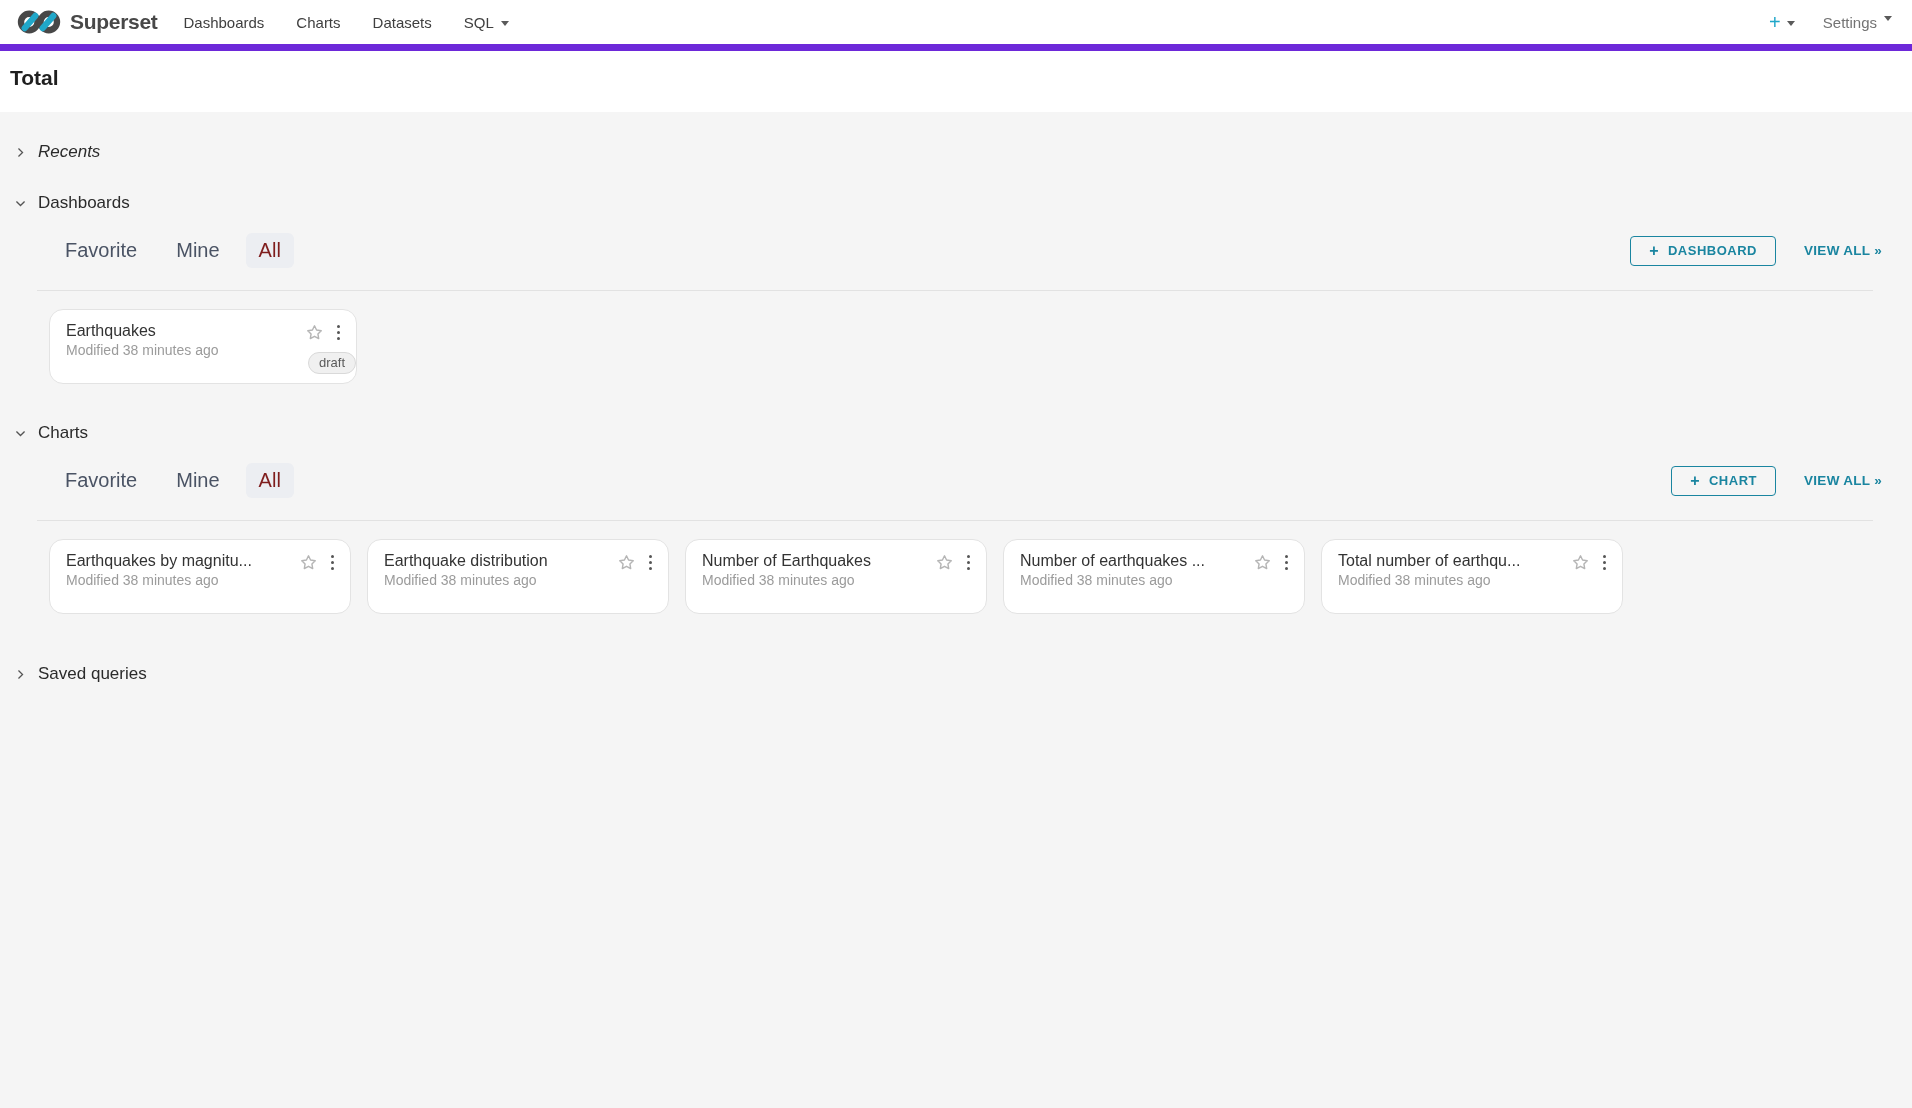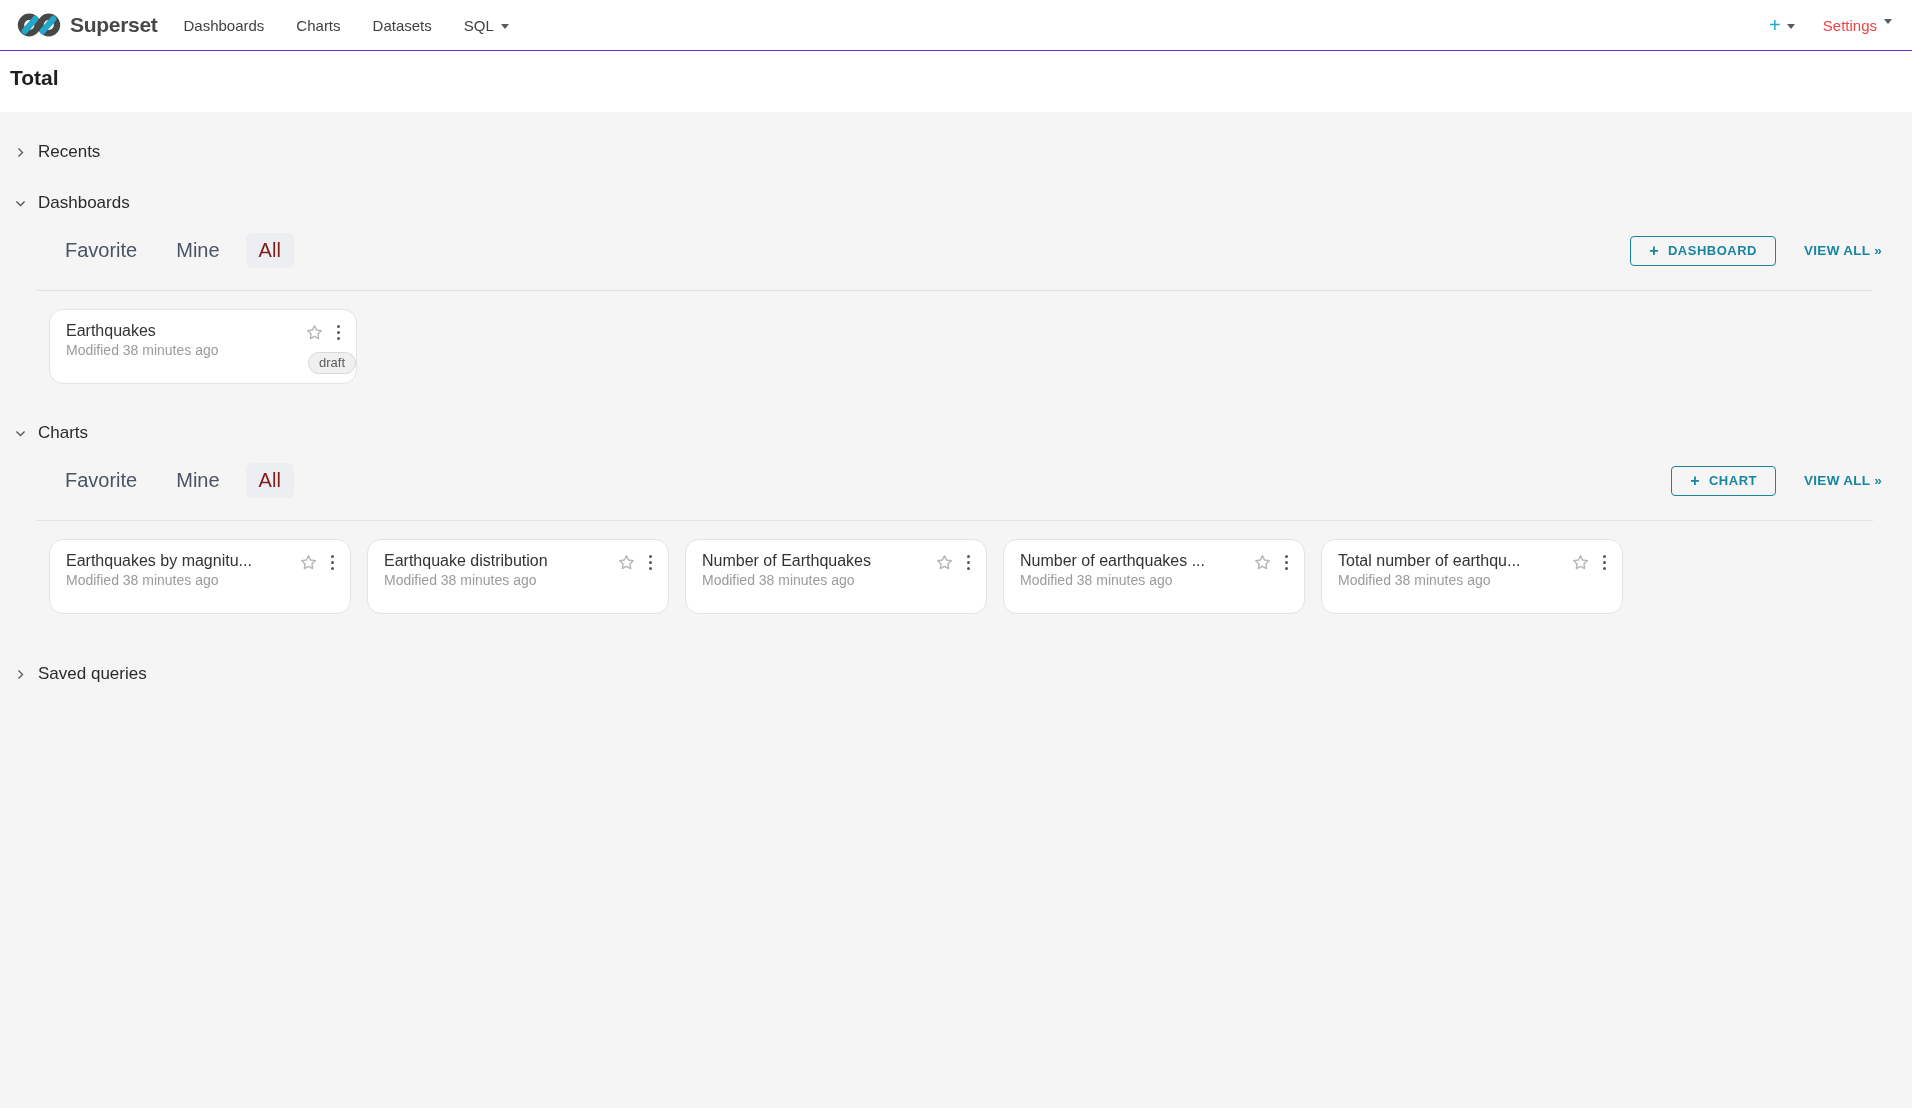--- a/index.html
+++ b/index.html
@@ -1,43 +1,43 @@
 <!DOCTYPE html>
 <html><head>
 <meta charset="utf-8">
 <style>
   * { box-sizing: border-box; }
   html, body { width:1912px; height:1108px; margin:0; overflow:hidden; }
   body { background:#f5f5f5; font-family:"Liberation Sans", sans-serif; color:#333; }
   a { text-decoration:none; color:inherit; }
 
   
-  .topnav { height:51px; background:#fff; border-bottom:1px solid #6d28d9;
+  .topnav { height:51px; background:#fff; border-bottom:7px solid #6d28d9;
             display:flex; align-items:center; padding:0 16px; }
   .brand { display:flex; align-items:center; gap:8px; margin-right:10px; cursor:pointer; }
   .brand-text { font-size:21px; font-weight:bold; color:#484848; letter-spacing:-0.3px; }
   .nav-links { display:flex; align-items:center; }
   .nav-link { padding:0 16px; font-size:15px; color:#3f3f3f; cursor:pointer;
               display:flex; align-items:center; gap:7px; height:50px; }
   .nav-right { margin-left:auto; display:flex; align-items:center; gap:28px; padding-right:4px; }
   .plus-menu { display:flex; align-items:center; gap:6px; cursor:pointer; }
   .plus-menu .plus { color:#20a7c9; font-size:20px; font-weight:400; line-height:1; }
-  .settings-menu { display:flex; gap:7px; font-size:15px; color:#ef4444; cursor:pointer; }
+  .settings-menu { display:flex; gap:7px; font-size:15px; color:#737373; cursor:pointer; }
   .caret { width:0; height:0; border-left:4px solid transparent; border-right:4px solid transparent;
            border-top:5px solid #5a5a5a; display:inline-block; margin-top:2px; }
 
   
   .page-header { background:#fff; padding:15px 10px 22px; }
   .page-header h1 { margin:0; font-size:21px; font-weight:bold; color:#1f1f1f; }
 
   
   .section-head { display:flex; align-items:center; gap:11px; padding-left:14px;
                   height:24px; cursor:pointer; }
   .section-label { font-size:17px; color:#2b2b2b; }
-  .sec-recents { margin-top:28px; }
+  .sec-recents { margin-top:28px;font-style:italic; }
   .sec-dashboards { margin-top:27px; }
   .sec-charts { margin-top:37px; }
   .sec-saved { margin-top:48px; }
 
   .section-toolbar { display:flex; align-items:center; justify-content:space-between;
                      margin:18px 30px 0 52px; }
   .tabs { display:flex; align-items:center; }
   .tab { padding:6px 13px; margin-right:13px; font-size:20px; color:#4a5364;
          border-radius:6px; cursor:pointer; }
   .tab.active { background:#eceef2; color:#7f1d1d; }

